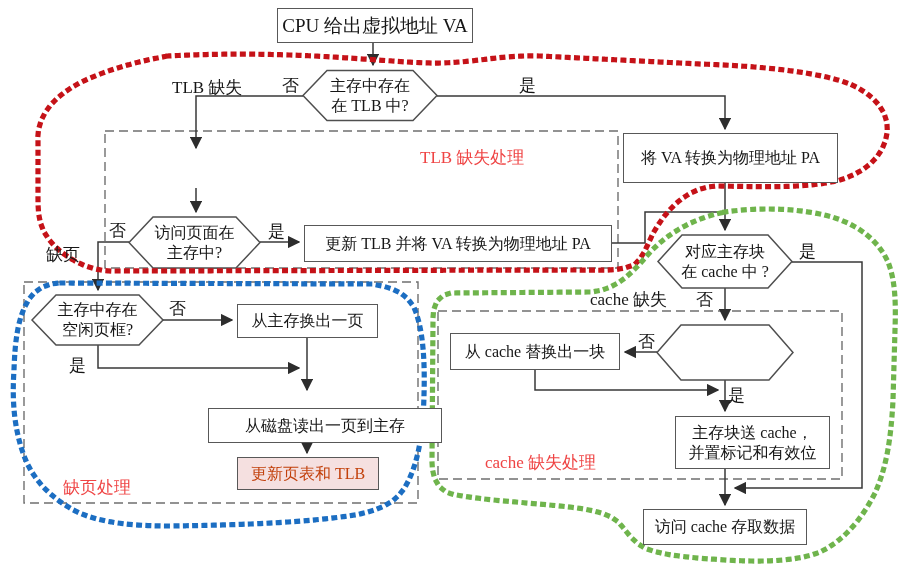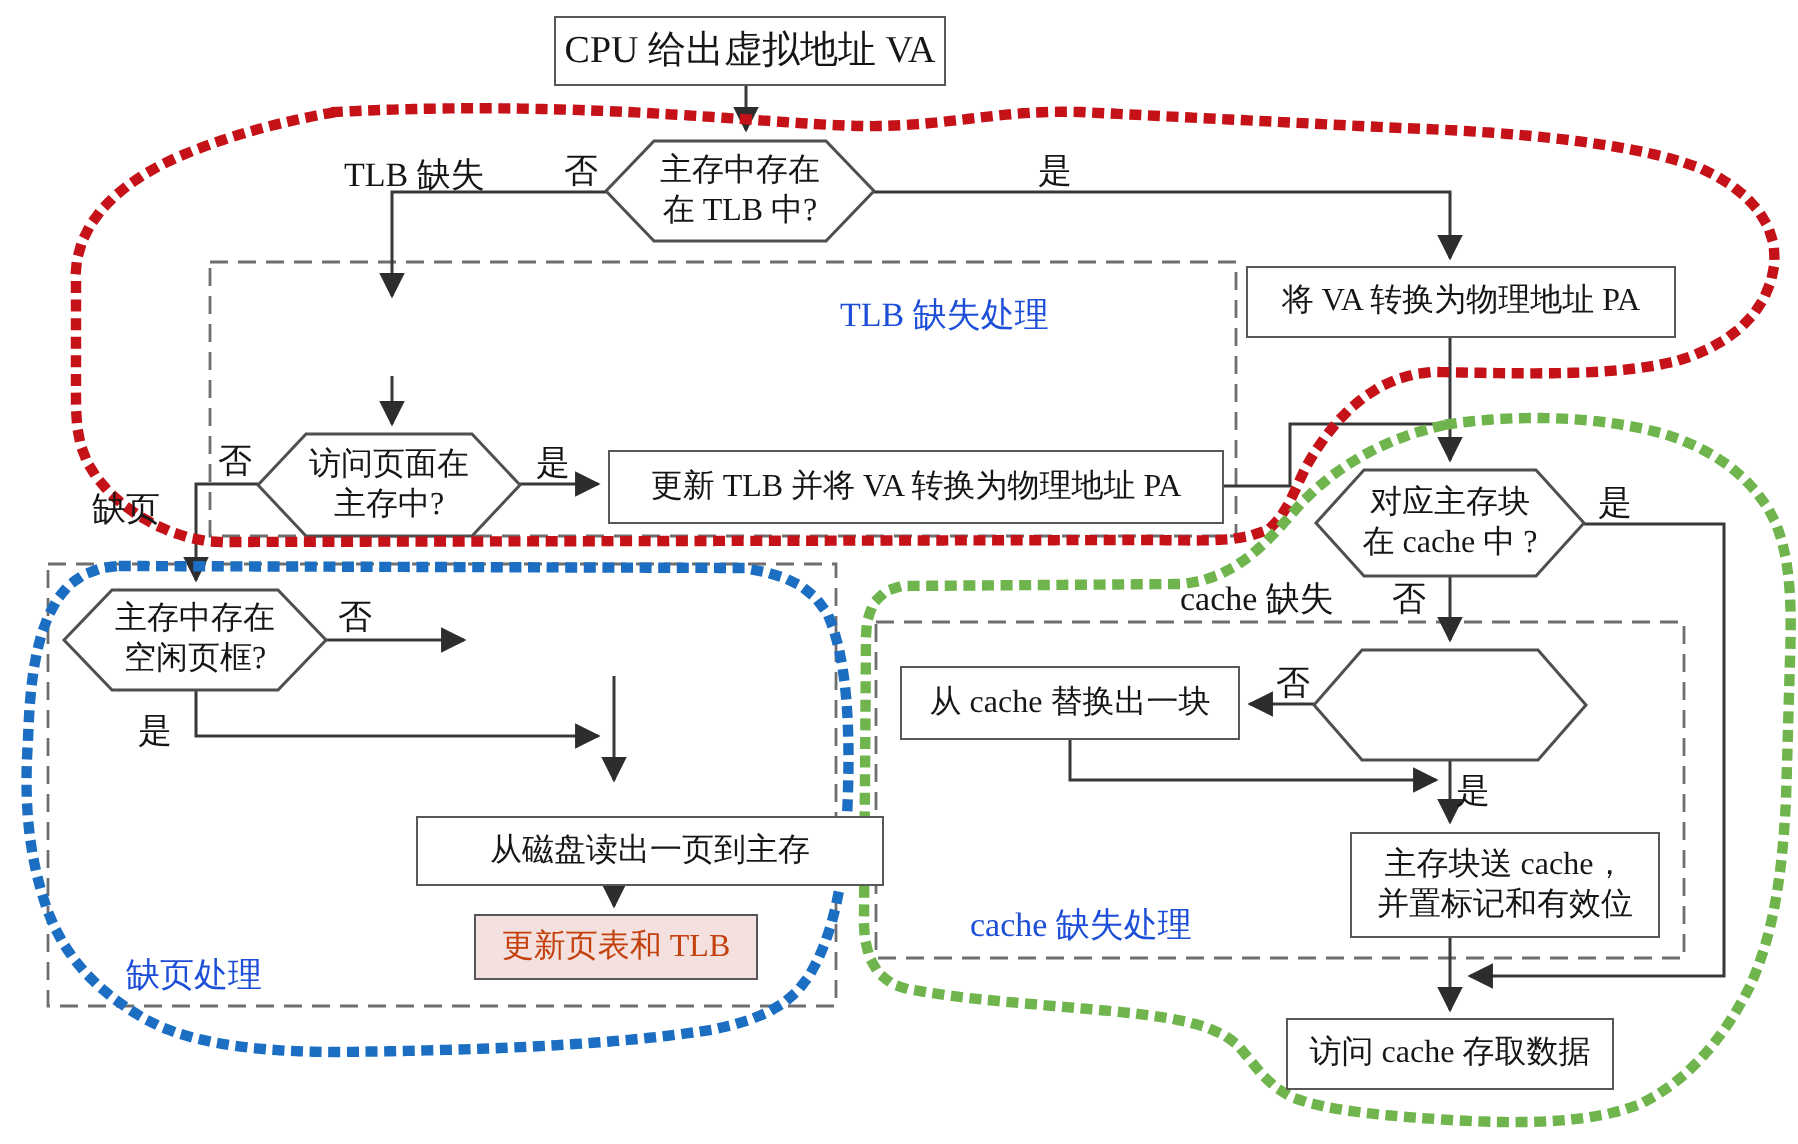--- a/index.html
+++ b/index.html
@@ -13,21 +13,21 @@
     border:1.5px solid #585858; display:flex; align-items:center; justify-content:center;
     text-align:center; font-size:16px; line-height:1.22; white-space:pre-line; z-index:2;
   }
   .box.big { font-size:19px; }
   .box.highlight { background:#f5e0e0; color:#c2410c; }
   .hexlabel {
     position:absolute; display:flex; align-items:center; justify-content:center;
     text-align:center; font-size:16px; line-height:1.25; white-space:pre-line; z-index:2;
   }
   .lbl { position:absolute; font-size:17px; white-space:nowrap; z-index:3; }
-  .regionlbl { position:absolute; font-size:17px; white-space:nowrap; z-index:3; color:#1d4ed8; }
+  .regionlbl { position:absolute; font-size:17px; white-space:nowrap; z-index:3; color:#ef4444; }
 </style>
 </head>
 <body>
 
 <div class="canvas">
 
   <svg class="layer" width="899" height="572" viewBox="0 0 899 572">
     <defs>
       <marker id="arr" viewBox="0 0 10 10" refX="9" refY="5" markerWidth="8.5" markerHeight="8.5" orient="auto-start-reverse">
         <path d="M0,0 L10,5 L0,10 Z" fill="#2d2d2d"></path>
@@ -68,22 +68,23 @@
     </g>
 
     <g fill="none" stroke-width="5.2" stroke-linecap="square" stroke-dasharray="0.8 8.5">
       <path d="M 168,56 C 300,49 395,64 440,63 C 480,62 500,55 540,56 L 700,64 C 760,66 822,72 852,85 C 880,98 891,118 886,138 C 881,158 865,172 840,180 C 810,188 770,187 718,186 C 690,187 670,205 655,230 C 648,242 645,255 635,264 C 620,272 600,270 570,270 L 110,271 C 85,270 60,255 48,238 C 38,224 38,210 38,195 L 38,135 C 40,110 60,90 95,76 C 120,66 145,60 168,56 Z" stroke="#c51218"></path>
       <path d="M 62,283 L 370,284 C 395,287 408,295 415,310 C 423,330 425,360 424,395 C 423,435 418,465 405,487 C 395,503 380,510 355,515 C 310,522 250,525 170,526 C 120,526 90,520 70,508 C 45,493 30,475 22,450 C 14,425 12,400 14,370 C 15,340 18,315 30,298 C 38,287 50,283 62,283 Z" stroke="#1c6ec2"></path>
       <path d="M 725,212 C 760,207 800,208 832,217 C 858,225 878,240 888,262 C 895,280 896,300 895,330 L 893,400 C 891,440 886,470 874,495 C 862,518 845,540 820,552 C 795,562 760,562 725,560 C 695,558 668,556 650,550 C 635,545 628,533 620,524 C 610,513 590,509 560,506 C 520,502 480,500 452,494 C 438,490 432,478 432,460 L 433,320 C 433,305 438,295 452,293 L 590,292 C 615,290 630,275 645,258 C 660,240 685,220 725,212 Z" stroke="#6fb44c"></path>
     </g>
   </svg>
 
   <div class="box big" style="left:277px;top:8px;width:196px;height:35px;">CPU 给出虚拟地址 VA</div>
-  <div class="box" style="left:623px;top:133px;width:215px;height:36px;">将 VA 转换为物理地址 PA</div>
+  <div class="box" style="left:623px;top:133px;width:215px;height:50px;">将 VA 转换为物理地址 PA</div>
   <div class="box" style="left:304px;top:225px;width:308px;height:37px;">更新 TLB 并将 VA 转换为物理地址 PA</div>
+  <div class="box" style="left:237px;top:304px;width:141px;height:34px;">从主存换出一页</div>
   <div class="box" style="left:208px;top:408px;width:234px;height:35px;">从磁盘读出一页到主存</div>
   <div class="box highlight" style="left:237px;top:457px;width:142px;height:33px;">更新页表和 TLB</div>
   <div class="box" style="left:450px;top:333px;width:170px;height:37px;">从 cache 替换出一块</div>
   <div class="box" style="left:647px;top:416px;width:155px;height:53px;margin-left:28px;">主存块送 cache，
 并置标记和有效位</div>
   <div class="box" style="left:643px;top:509px;width:164px;height:36px;">访问 cache 存取数据</div>
 
   <div class="hexlabel" style="left:310px;top:72px;width:120px;height:47px;">主存中存在
 在 TLB 中?</div>
   <div class="hexlabel" style="left:136px;top:219px;width:117px;height:47px;">访问页面在

